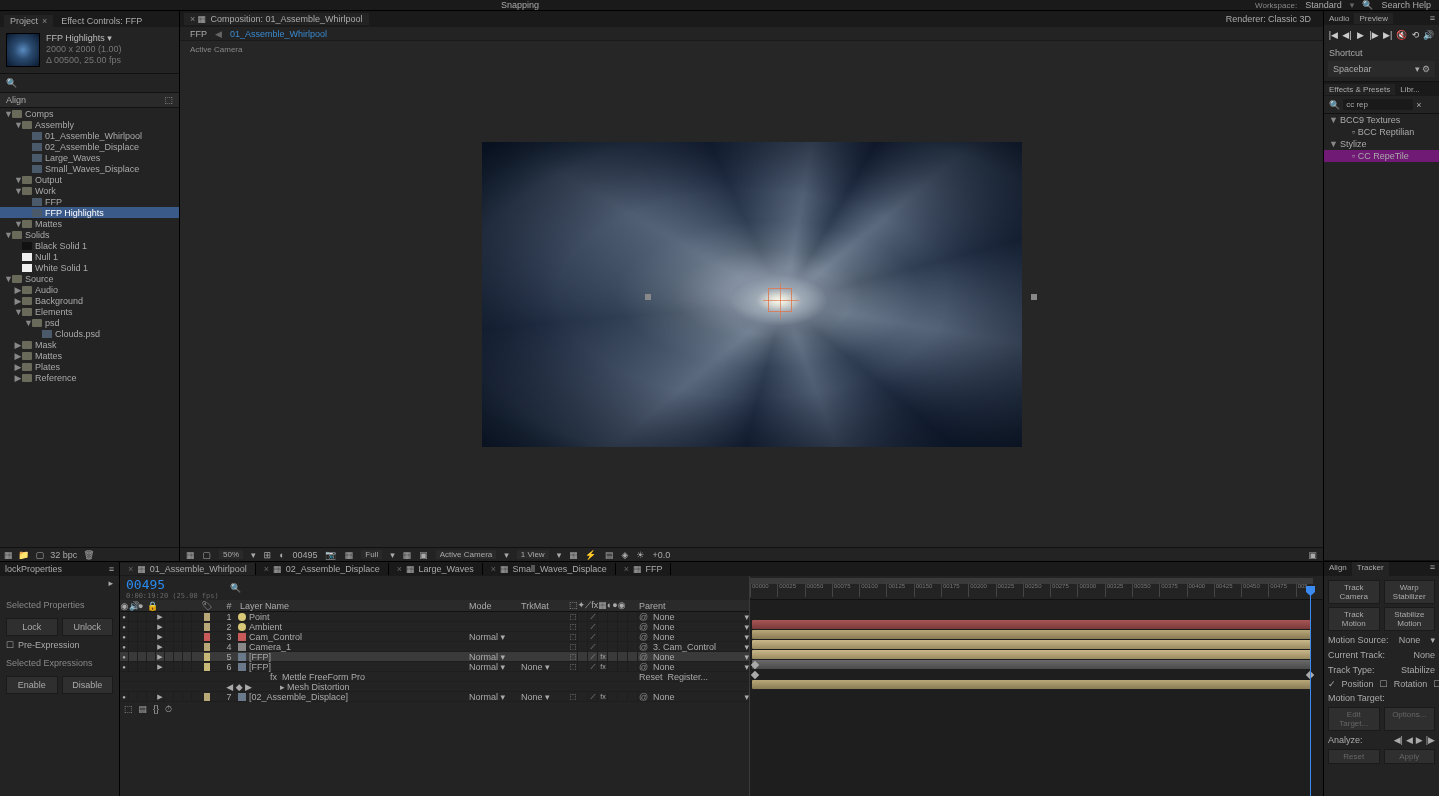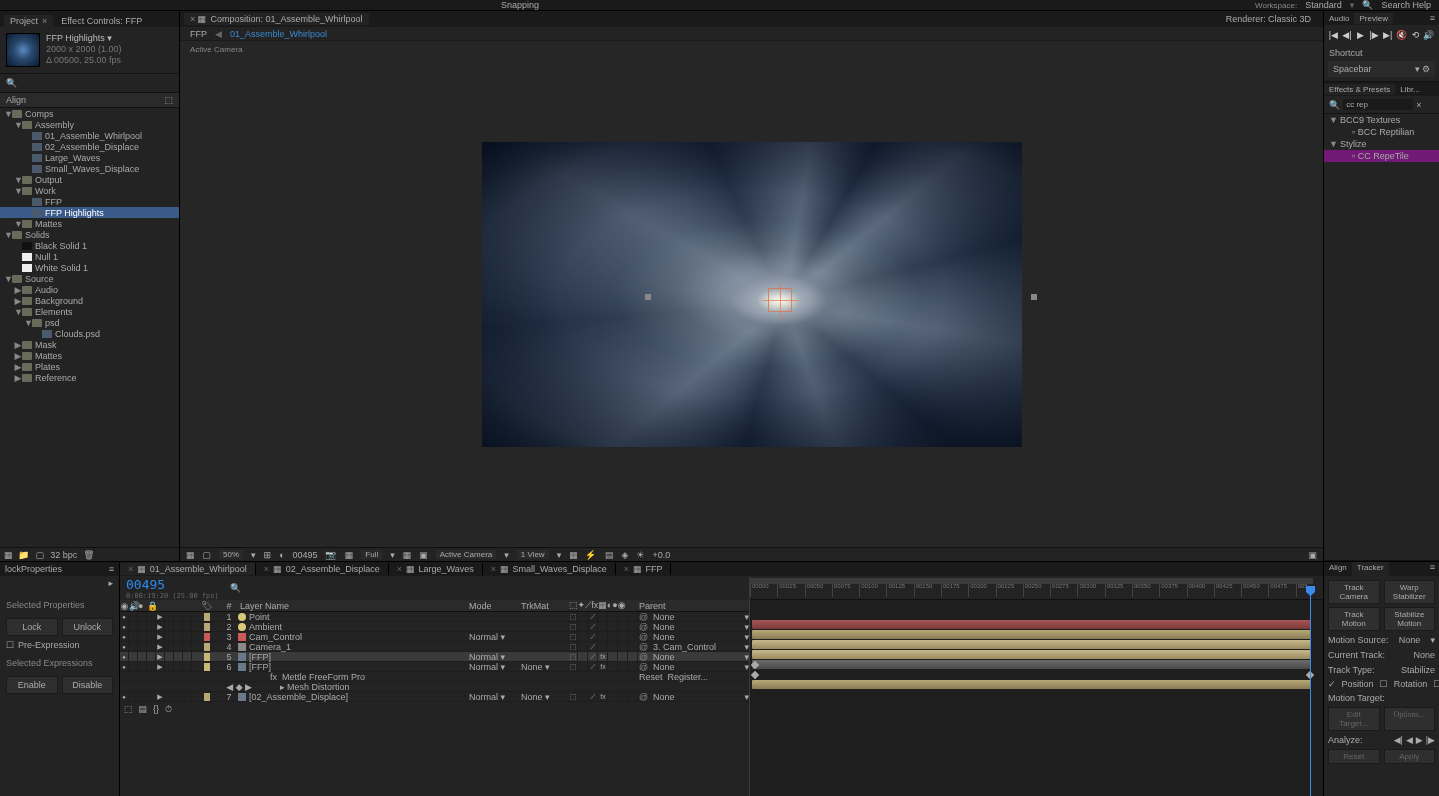--- a/index.html
+++ b/index.html
@@ -860,21 +860,21 @@
           <span>Position</span>
         <span>☐</span>
           <span>Rotation</span>
         <span>☐</span>
       </div>
       <div class="rb-row" style="color:#666;">
           <span>Motion Target:</span>
         </div>
       <div class="rb-btns-row">
         <div class="rb-btn" style="flex:1;color:#666;">Edit Target...</div>
-        <div class="rb-btn" style="flex:1;color:#666;font-family:Liberation Serif, serif;">Options...</div>
+        <div class="rb-btn" style="flex:1;color:#666;">Options...</div>
       </div>
       <div class="rb-row" style="color:#666;">
         <span>Analyze:</span>
         <span style="display:flex;gap:3px;">
           <span>◀|</span>
           <span>◀</span>
           <span>▶</span>
           <span>|▶</span>
         </span>
       </div>

